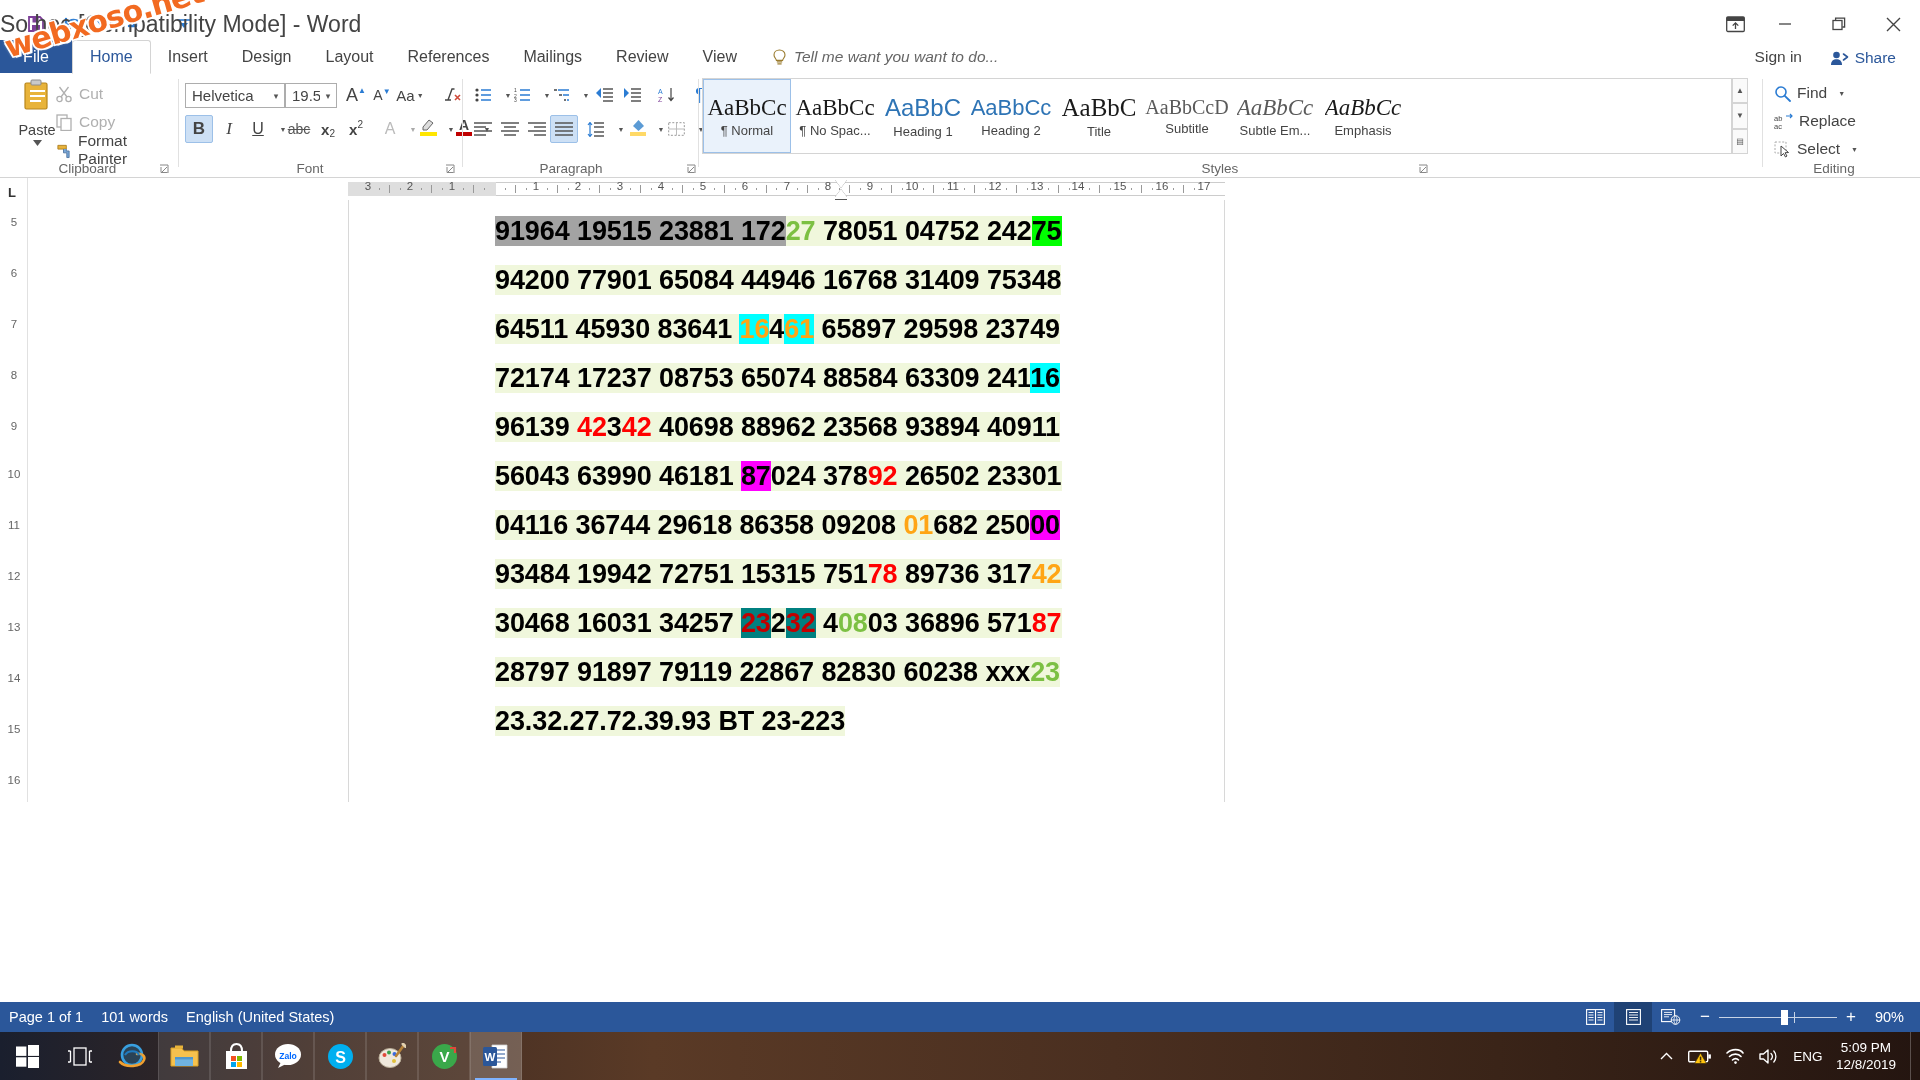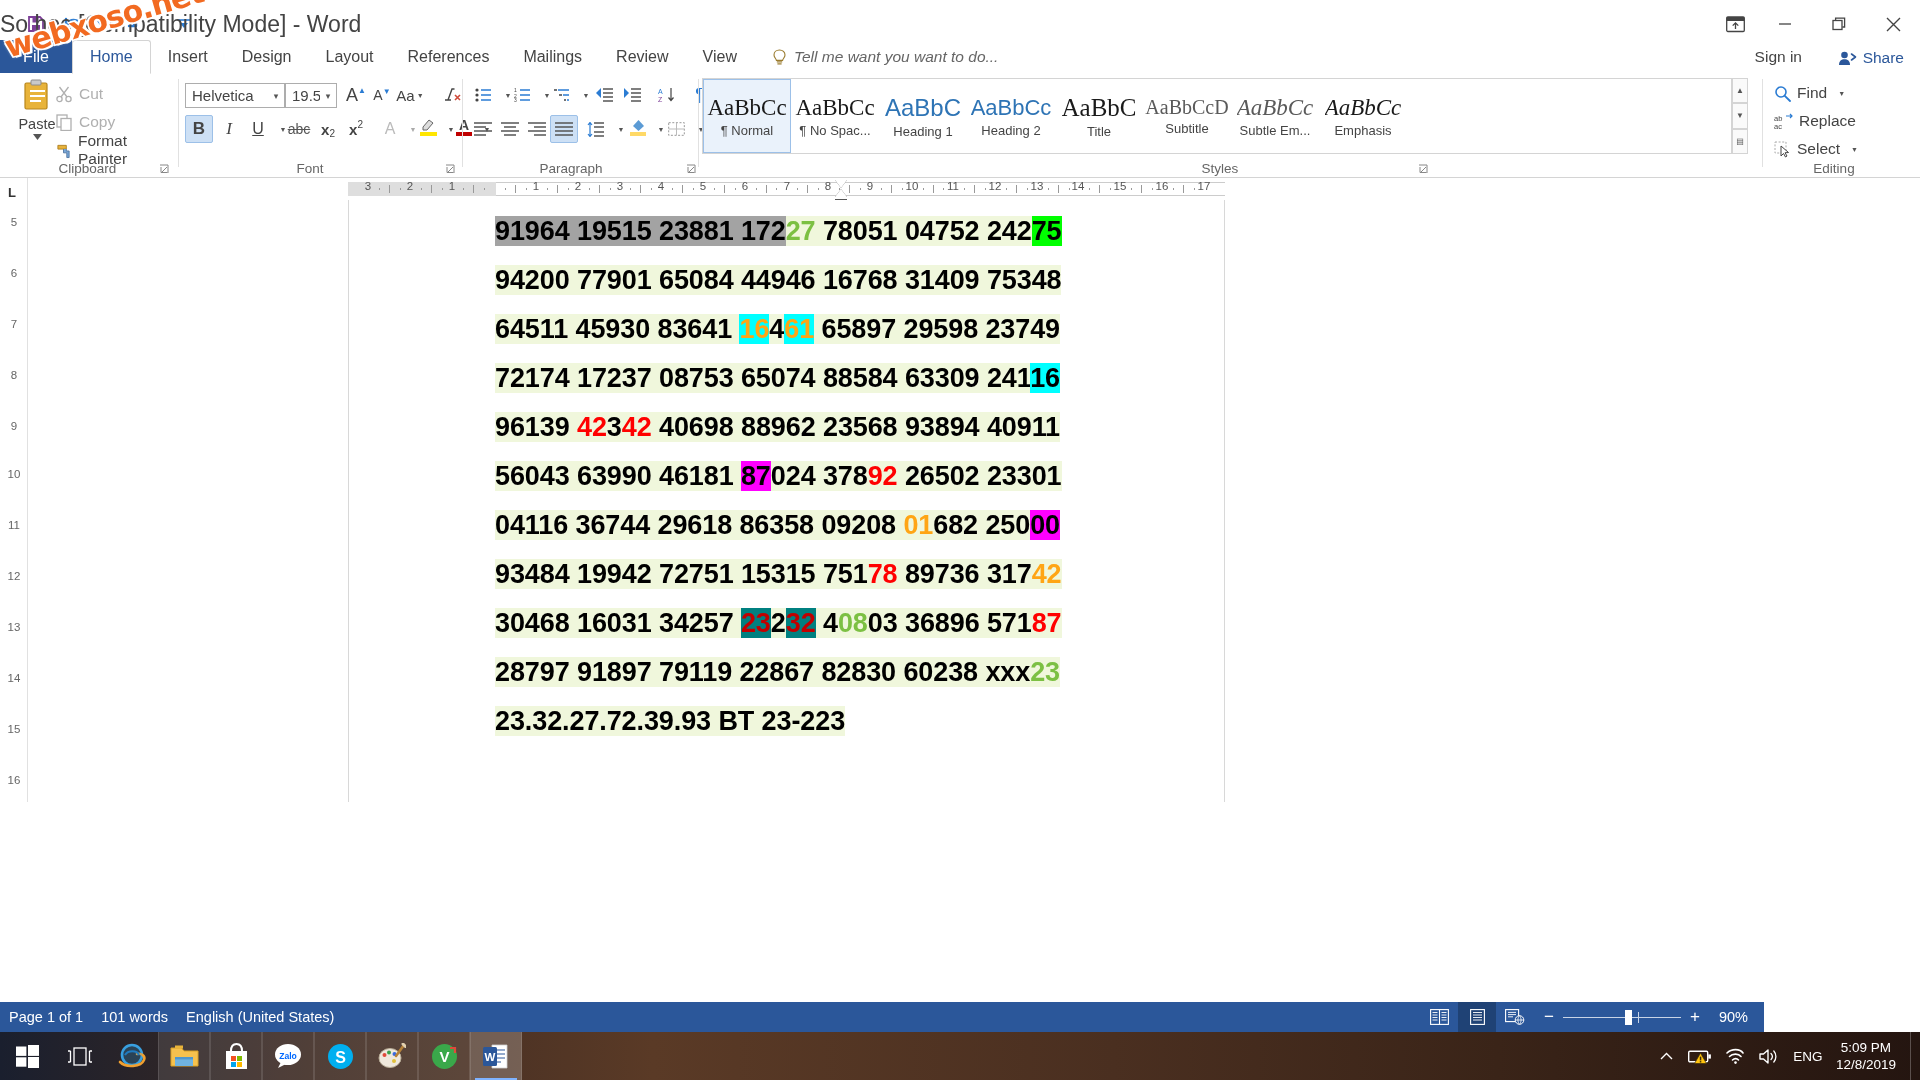--- a/index.html
+++ b/index.html
@@ -45,21 +45,21 @@
     border-radius:3px 3px 0 0; z-index:3;
   }
   .tellme{
     display:flex;align-items:center;gap:7px;height:34px;padding-left:18px;
     font-size:15.5px;color:#666;font-style:italic;
   }
   .signin{
     position:absolute; right:118px; top:8px; font-size:15.5px; color:#444;
   }
   .share-btn{
-    position:absolute; right:8px; top:5px; height:26px; display:flex;align-items:center;gap:6px;
+    position:absolute; right:16px; top:5px; height:26px; display:flex;align-items:center;gap:6px;
     font-size:15.5px;color:#2b579a; padding:0 8px;
   }
 
   
   .ribbon{
     position:absolute; left:0; top:73px; width:1920px; height:105px;
     background:#fff; border-bottom:1px solid #d4d4d4;
   }
   .rgroup{ position:absolute; top:0; height:105px; }
   .rgroup .glabel{
@@ -135,21 +135,21 @@
   }
   .doc-lines{ position:absolute; left:146px; top:18px; width:700px; }
   .dline{
     font-family:"Liberation Sans", sans-serif;
     font-weight:bold; font-size:27px; color:#000;
     line-height:1.02; margin-bottom:21.5px; white-space:pre; letter-spacing:-0.1px;
   }
 
   
   .statusbar{
-    position:absolute; left:0; top:1002px; width:1764px; height:30px;
+    position:absolute; left:0; top:1002px; width:1920px; height:30px;
     background:#2b579a; color:#fff; display:flex; align-items:center;
     font-size:14.5px;
   }
   .sb-item{ padding:0 9px; white-space:nowrap; }
   .sb-right{ position:absolute; right:0; top:0; height:30px; display:flex; align-items:center; gap:0px; }
   .viewbtn{ width:38px;height:30px;display:flex;align-items:center;justify-content:center;}
   .viewbtn.sel{ background:#1f4275; }
   .zoomslider{ display:flex; align-items:center; gap:0px; padding:0 10px; }
   .zs-track{ width:118px; height:1px; background:#c8d4e6; position:relative; margin:0 9px;}
   .zs-handle{ position:absolute; left:62px; top:-7px; width:7px; height:15px; background:#fff; }
@@ -282,21 +282,21 @@
 
   <div class="rgroup" style="left:0px;width:178px;">
     <div class="paste-big">
       <svg width="32" height="34" viewBox="0 0 32 34">
           <rect x="4" y="4" width="22" height="26" rx="1.5" fill="#e8b33a" stroke="#b8861c" stroke-width="1.2"></rect>
           <rect x="10" y="1" width="10" height="5" rx="1" fill="#c9c9c9" stroke="#8c8c8c" stroke-width="1"></rect>
           <rect x="9" y="11" width="15" height="2" fill="#fff"></rect>
           <rect x="9" y="16" width="15" height="2" fill="#fff"></rect>
           <rect x="9" y="21" width="11" height="2" fill="#fff"></rect>
         </svg>
-      <span style="margin-top:3px">Paste</span>
+      <span style="margin-top:9px">Paste</span>
       <svg width="9" height="6" viewBox="0 0 9 6" style="margin-top:2px">
           <path d="M0 0 L9 0 L4.5 6 Z" fill="#555"></path>
         </svg>
     </div>
     <div class="cmd dim" style="position:absolute;left:52px;top:8px;">
       <svg width="17" height="17" viewBox="0 0 17 17">
           <circle cx="3.5" cy="13" r="2.6" fill="none" stroke="#b0b0b0" stroke-width="1.3"></circle>
           <circle cx="12.5" cy="13" r="2.6" fill="none" stroke="#b0b0b0" stroke-width="1.3"></circle>
           <path d="M5 11 L12.5 1 M11 11 L3.5 1" stroke="#b0b0b0" stroke-width="1.3"></path>
         </svg>

